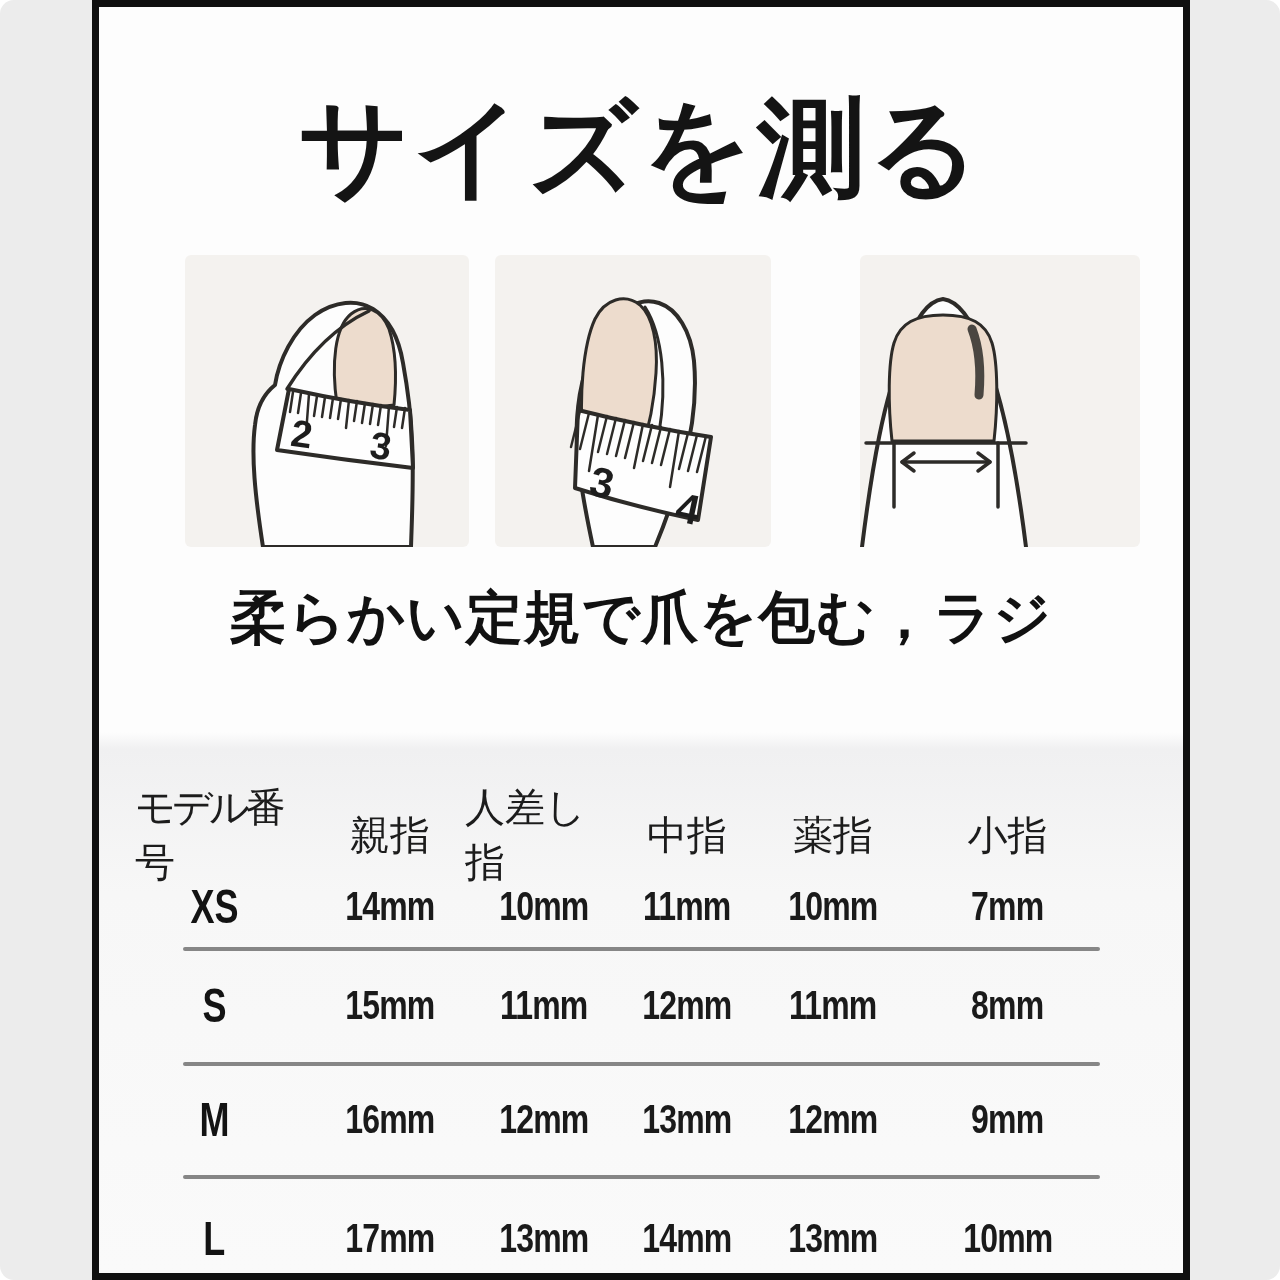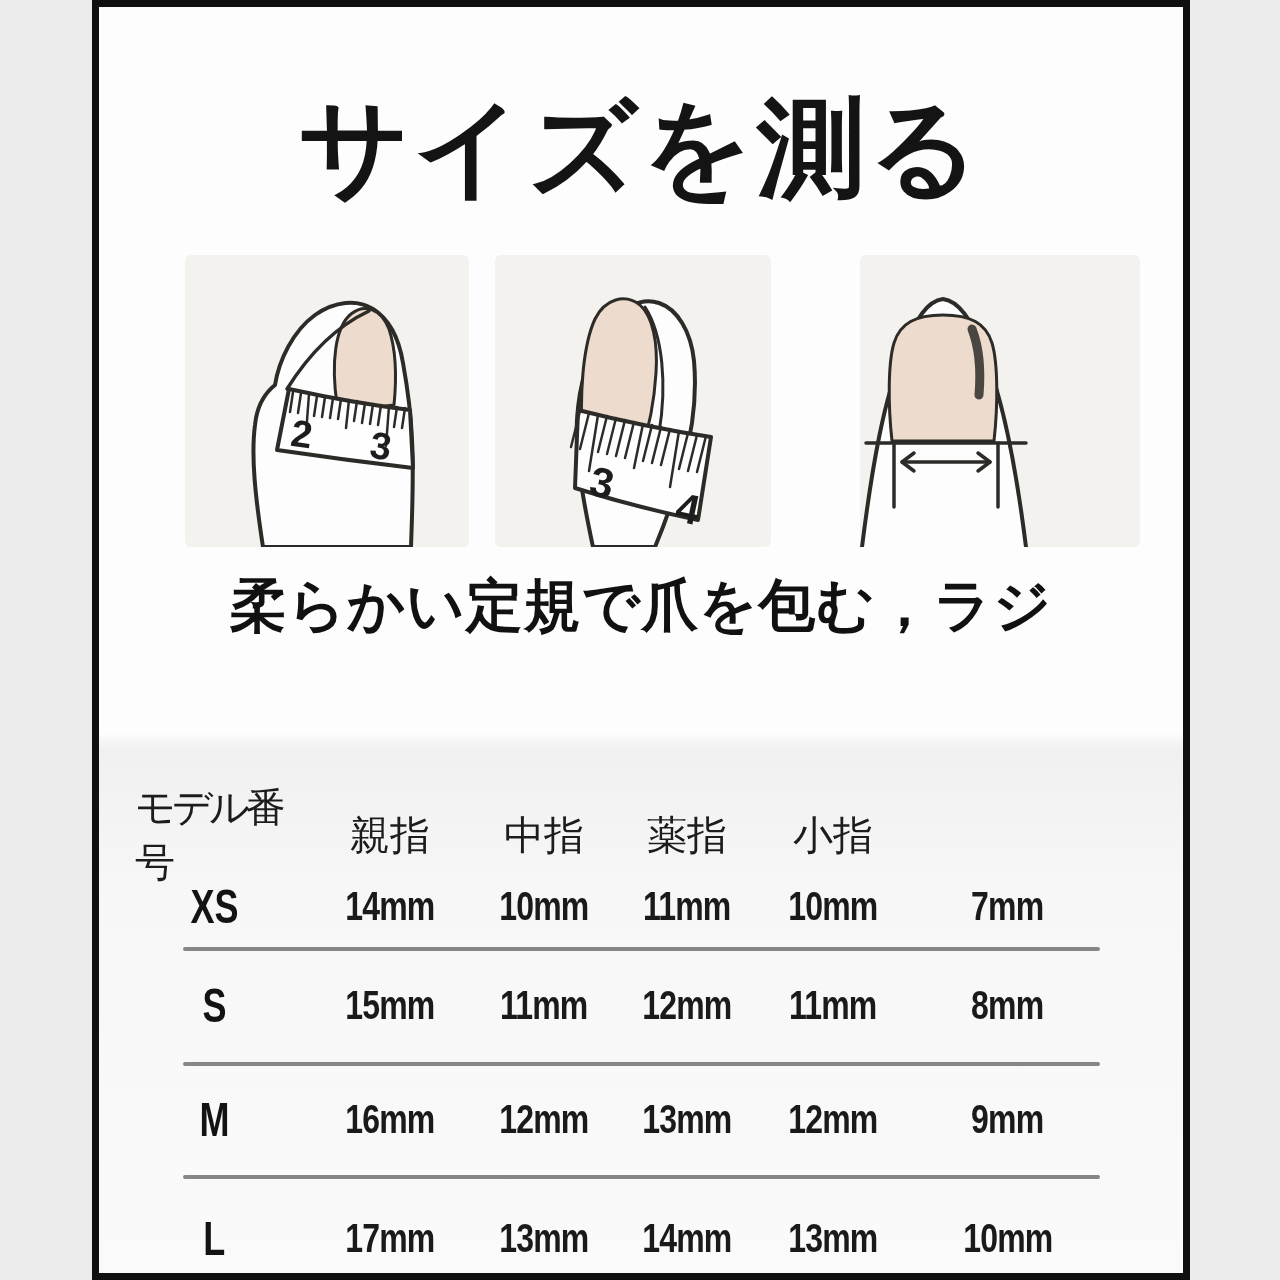--- a/index.html
+++ b/index.html
@@ -1,32 +1,32 @@
 <!DOCTYPE html>
 <html><head>
 <meta charset="utf-8">
 <style>
   html,body{margin:0;padding:0;}
   .page{position:relative;width:1280px;height:1280px;overflow:hidden;
-        font-family:"Liberation Serif",serif;background:#ececec;}
+        font-family:"Liberation Serif",serif;background:#ececec;border-radius:14px;}
   .side-margin{position:absolute;top:0;bottom:0;width:92px;}
   .side-margin.left{left:0;} .side-margin.right{right:0;width:90px;}
   .card{position:absolute;left:92px;top:0;width:1098px;height:1280px;
         box-sizing:border-box;border:7px solid #101010;overflow:hidden;
         background:linear-gradient(180deg,#fdfdfd 0%,#fdfdfd 57.3%,#f0f0f1 58.6%,#f7f7f7 70%,#fafafa 100%);}
   .title{position:absolute;left:0;right:0;top:62px;margin:0;text-align:center;
          font-size:108px;line-height:160px;font-weight:bold;letter-spacing:4px;color:#141414;}
   .panel{position:absolute;top:248px;height:292px;margin:0;border-radius:6px;background:#f4f2ef;}
   .panel.p1{left:86px;width:284px;}
   .panel.p2{left:396px;width:276px;}
   .panel.p3{left:761px;width:280px;}
   .panel svg{display:block;width:100%;height:100%;}
   .panel path,.panel line,.panel polyline{stroke:#2d2b28;stroke-linecap:round;stroke-linejoin:round;}
   .tape-num{font-family:"Liberation Sans",sans-serif;font-weight:bold;fill:#1d1d1d;stroke:none;}
-  .desc{position:absolute;left:0;right:0;top:564px;margin:0;text-align:center;
+  .desc{position:absolute;left:0;right:0;top:564px;margin:12px;text-align:center;
         font-size:57px;line-height:70px;font-weight:bold;letter-spacing:1px;color:#111;}
   .table{position:absolute;left:36px;top:773px;width:965px;}
   .trow{position:absolute;left:0;width:965px;display:grid;
         grid-template-columns:180px 150px 158px 128px 164px 185px;
         align-items:center;justify-items:center;}
   .trow.thead{top:0;height:64px;}
   .trow.r0{top:76px;height:101px;}
   .trow.r1{top:171px;height:109px;}
   .trow.r2{top:286px;height:107px;}
   .trow.r3{top:399px;height:118px;}
@@ -123,20 +123,21 @@
     </figure>
 
     <p class="desc">
       <span>柔らかい定規で爪を包む，ラジ</span><br>
     </p>
 
     <div class="table">
       <div class="trow thead">
         <span class="th th-first">モデル番号</span>
         <span class="th">親指</span>
+        <span class="th">人差し指</span>
         <span class="th">中指</span>
         <span class="th">薬指</span>
         <span class="th">小指</span>
       </div>
 
       <div class="trow r0">
         <span class="size-label">XS</span>
         <span class="size-value">14mm</span>
         <span class="size-value">10mm</span>
         <span class="size-value">11mm</span>

